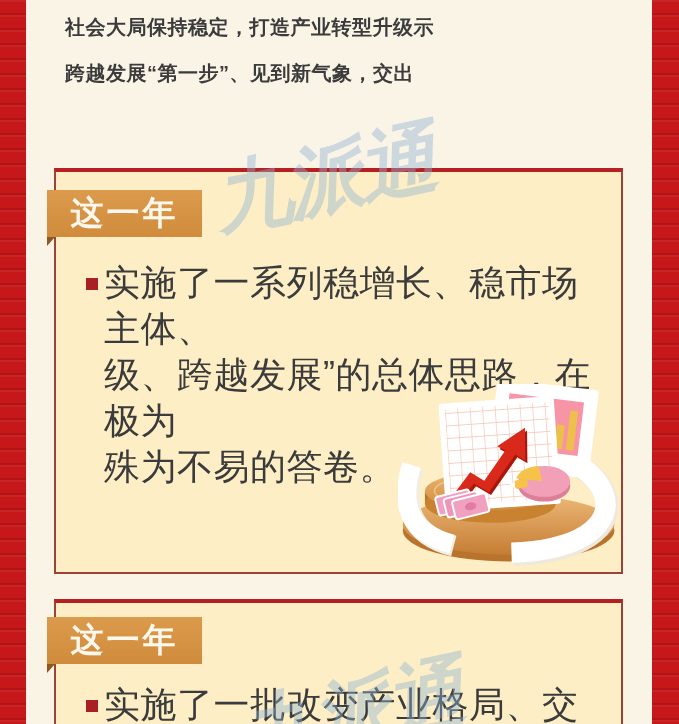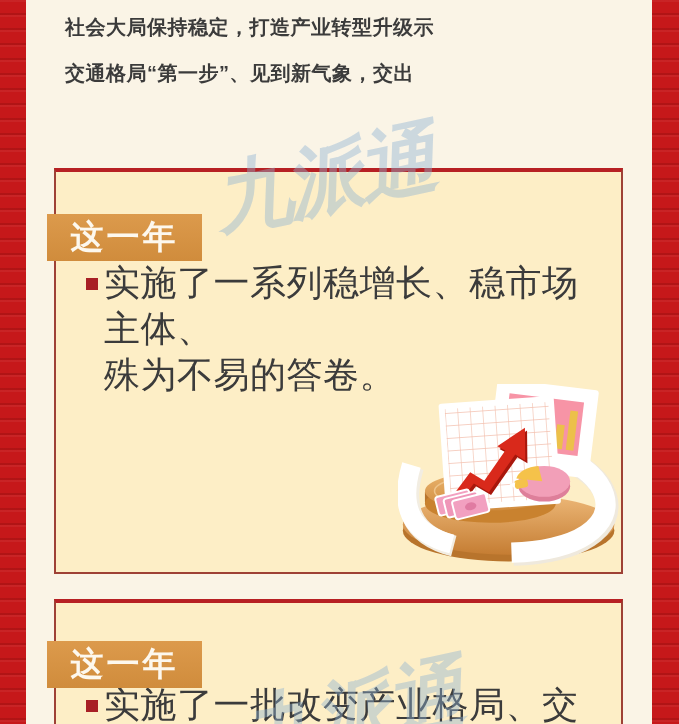--- a/index.html
+++ b/index.html
@@ -53,21 +53,20 @@
   
   .badge{
     position:absolute;left:-9px;width:155px;height:47px;
     background:linear-gradient(180deg,#dc9a4c 0%, #d08c3c 100%);
     color:#fdf8ee;
     font-family:"DejaVu Serif", serif;
     font-weight:bold;font-size:33px;
     display:flex;align-items:center;justify-content:center;
     letter-spacing:3px;
     z-index:12;
-    margin-top:24px;
   }
   .badge-fold{
     position:absolute;left:-9px;
     width:0;height:0;
     border-style:solid;
     border-width:9px 8px 0 0;
     border-color:#8a5a20 transparent transparent transparent;
     z-index:11;
   }
   .card.one .badge{top:18px;}
@@ -97,33 +96,34 @@
 </head>
 <body>
 
 <div class="page">
 
   <div class="strip left"></div>
   <div class="strip right"></div>
 
   <div class="intro">
     <div>社会大局保持稳定，打造产业转型升级示</div>
-    <div>交通格局“第一步”、见到新气象，交出</div>
+    <div>跨越发展“第一步”、见到新气象，交出</div>
   </div>
 
   <div class="watermark top">九派通</div>
   <div class="watermark bottom">九派通</div>
 
   <div class="card one">
     <div class="badge-fold"></div>
     <div class="badge">这一年</div>
 
     <div class="bullet-marker"></div>
     <div class="bullet-text">
       <div>实施了一系列稳增长、稳市场主体、</div>
+      <div>级、跨越发展”的总体思路，在极为</div>
       <div>殊为不易的答卷。</div>
     </div>
 
     <svg class="illus" viewBox="0 0 235 195" preserveAspectRatio="none">
       <defs>
         <linearGradient id="goldBase" x1="0" y1="0" x2="0" y2="1">
           <stop offset="0" stop-color="#edb878"></stop>
           <stop offset="1" stop-color="#c57d33"></stop>
         </linearGradient>
         <linearGradient id="goldTop" x1="0" y1="0" x2="0" y2="1">

